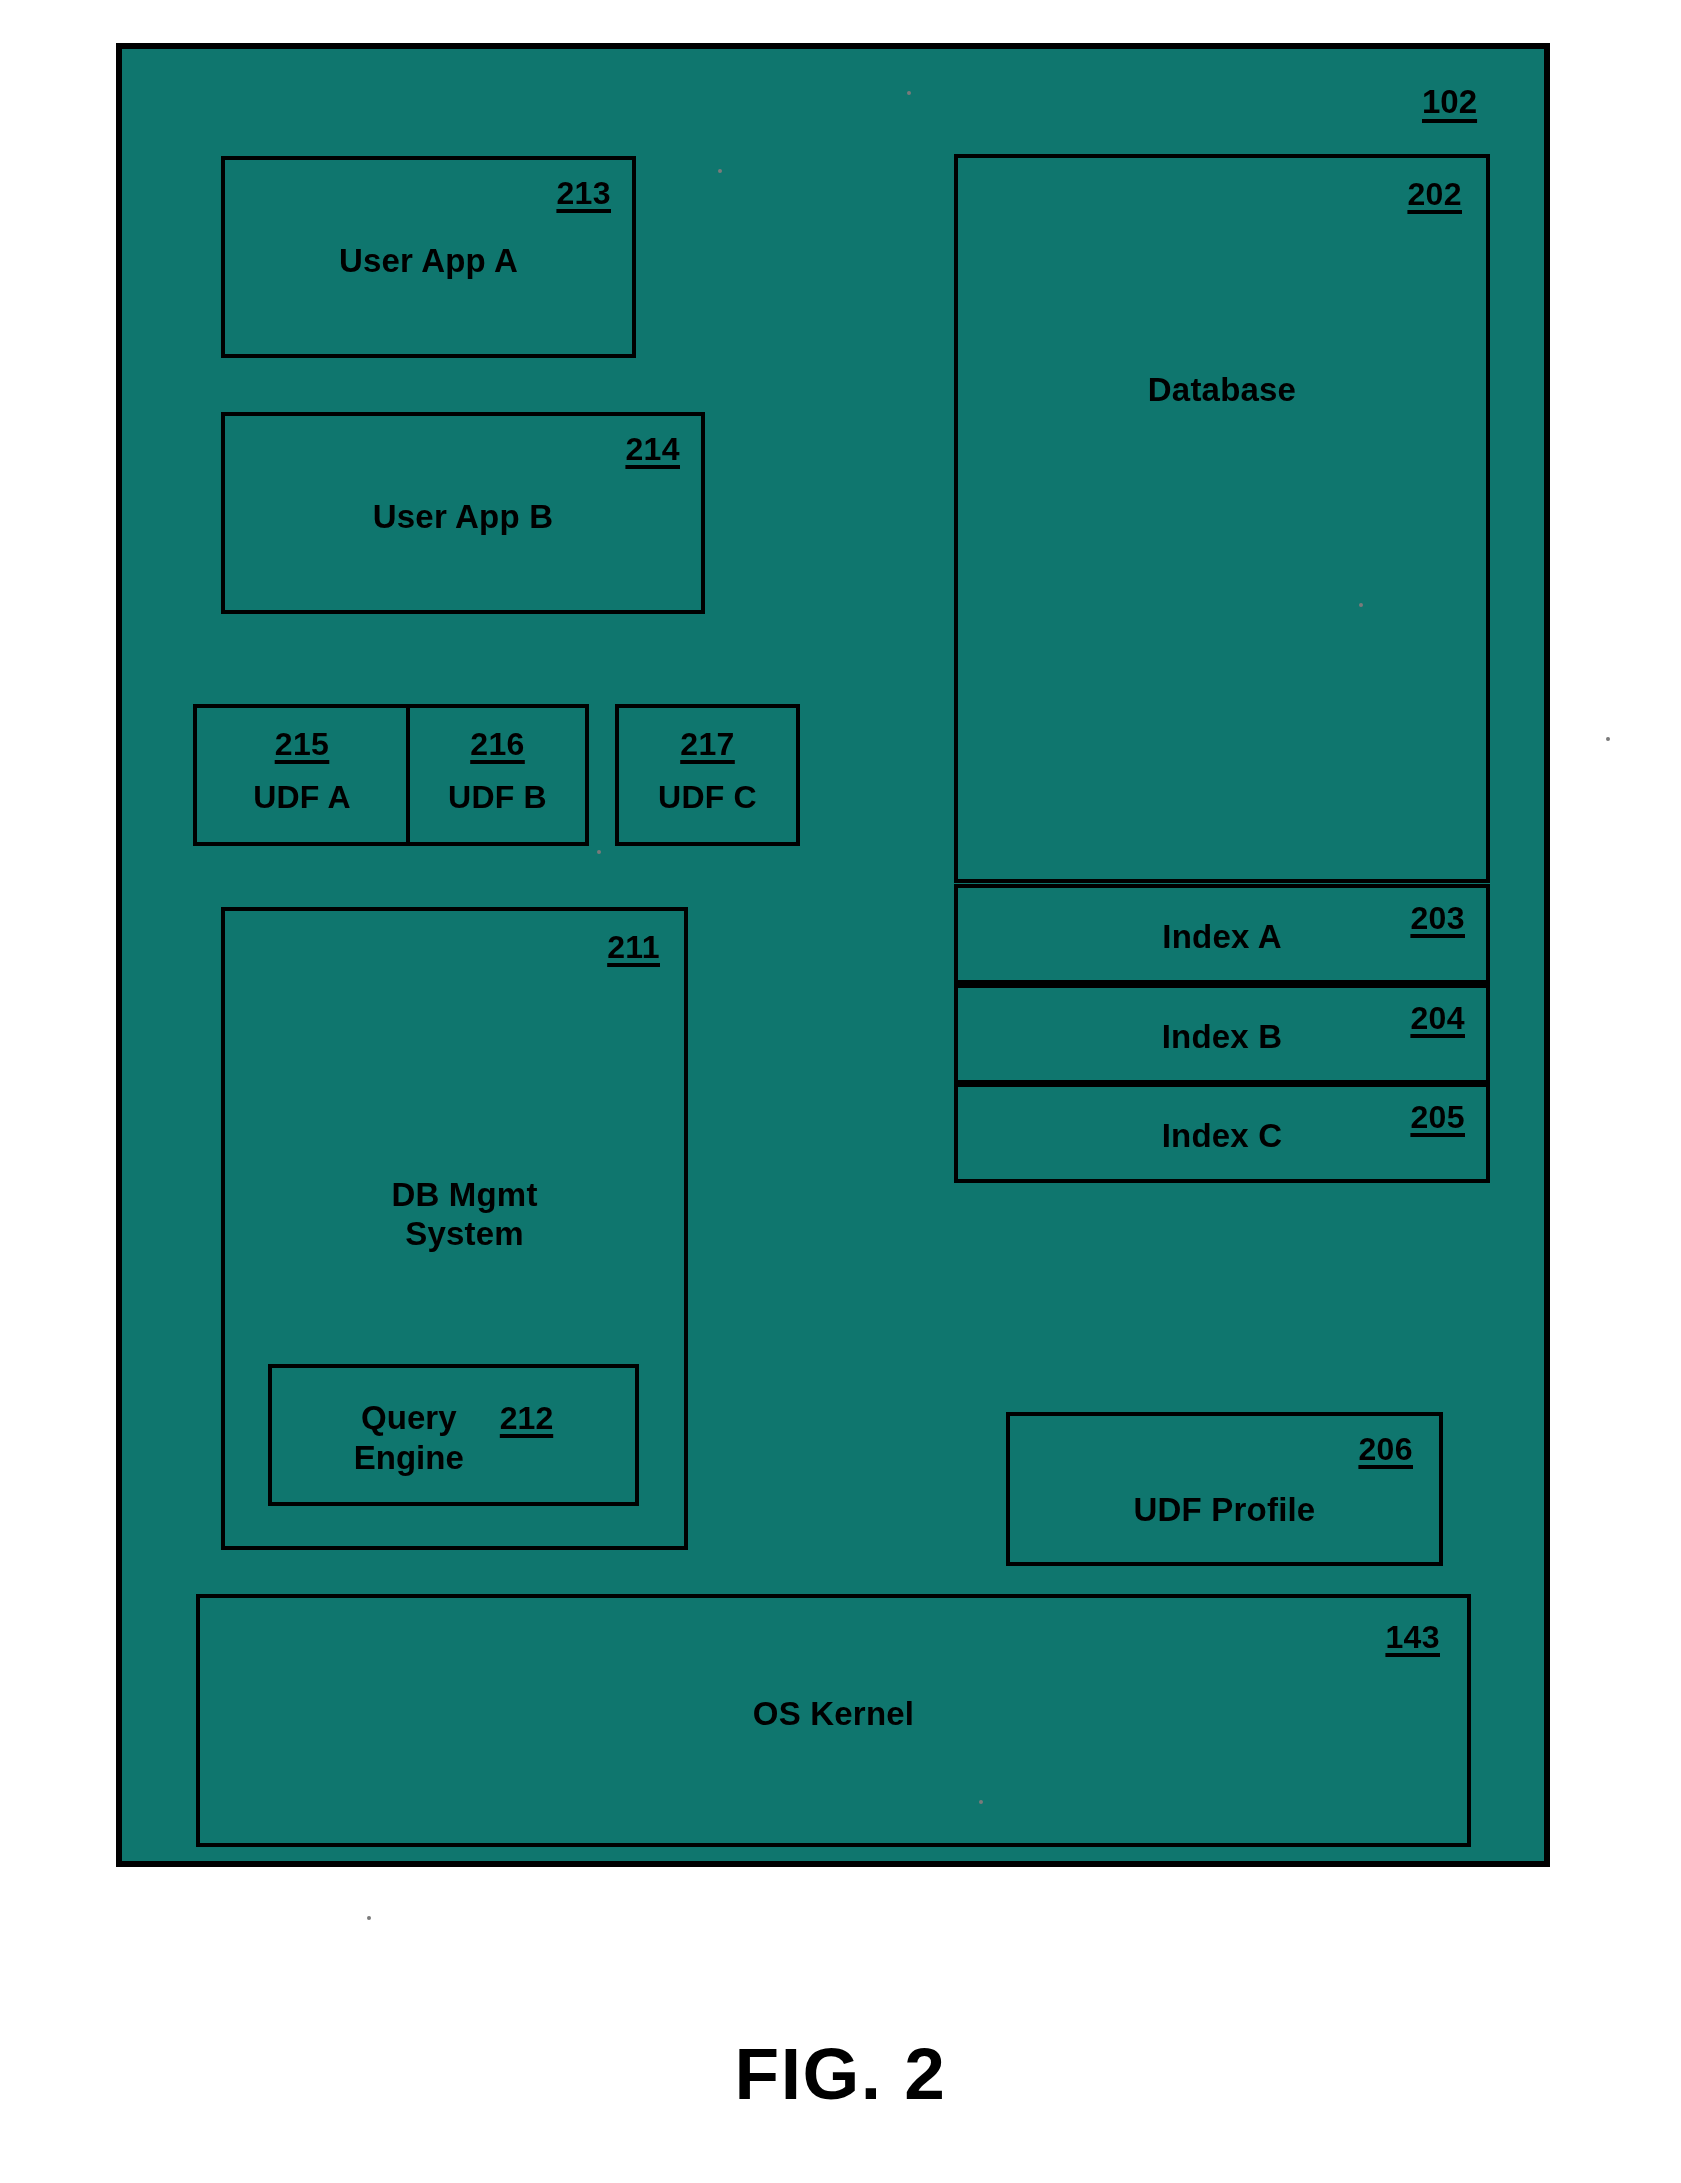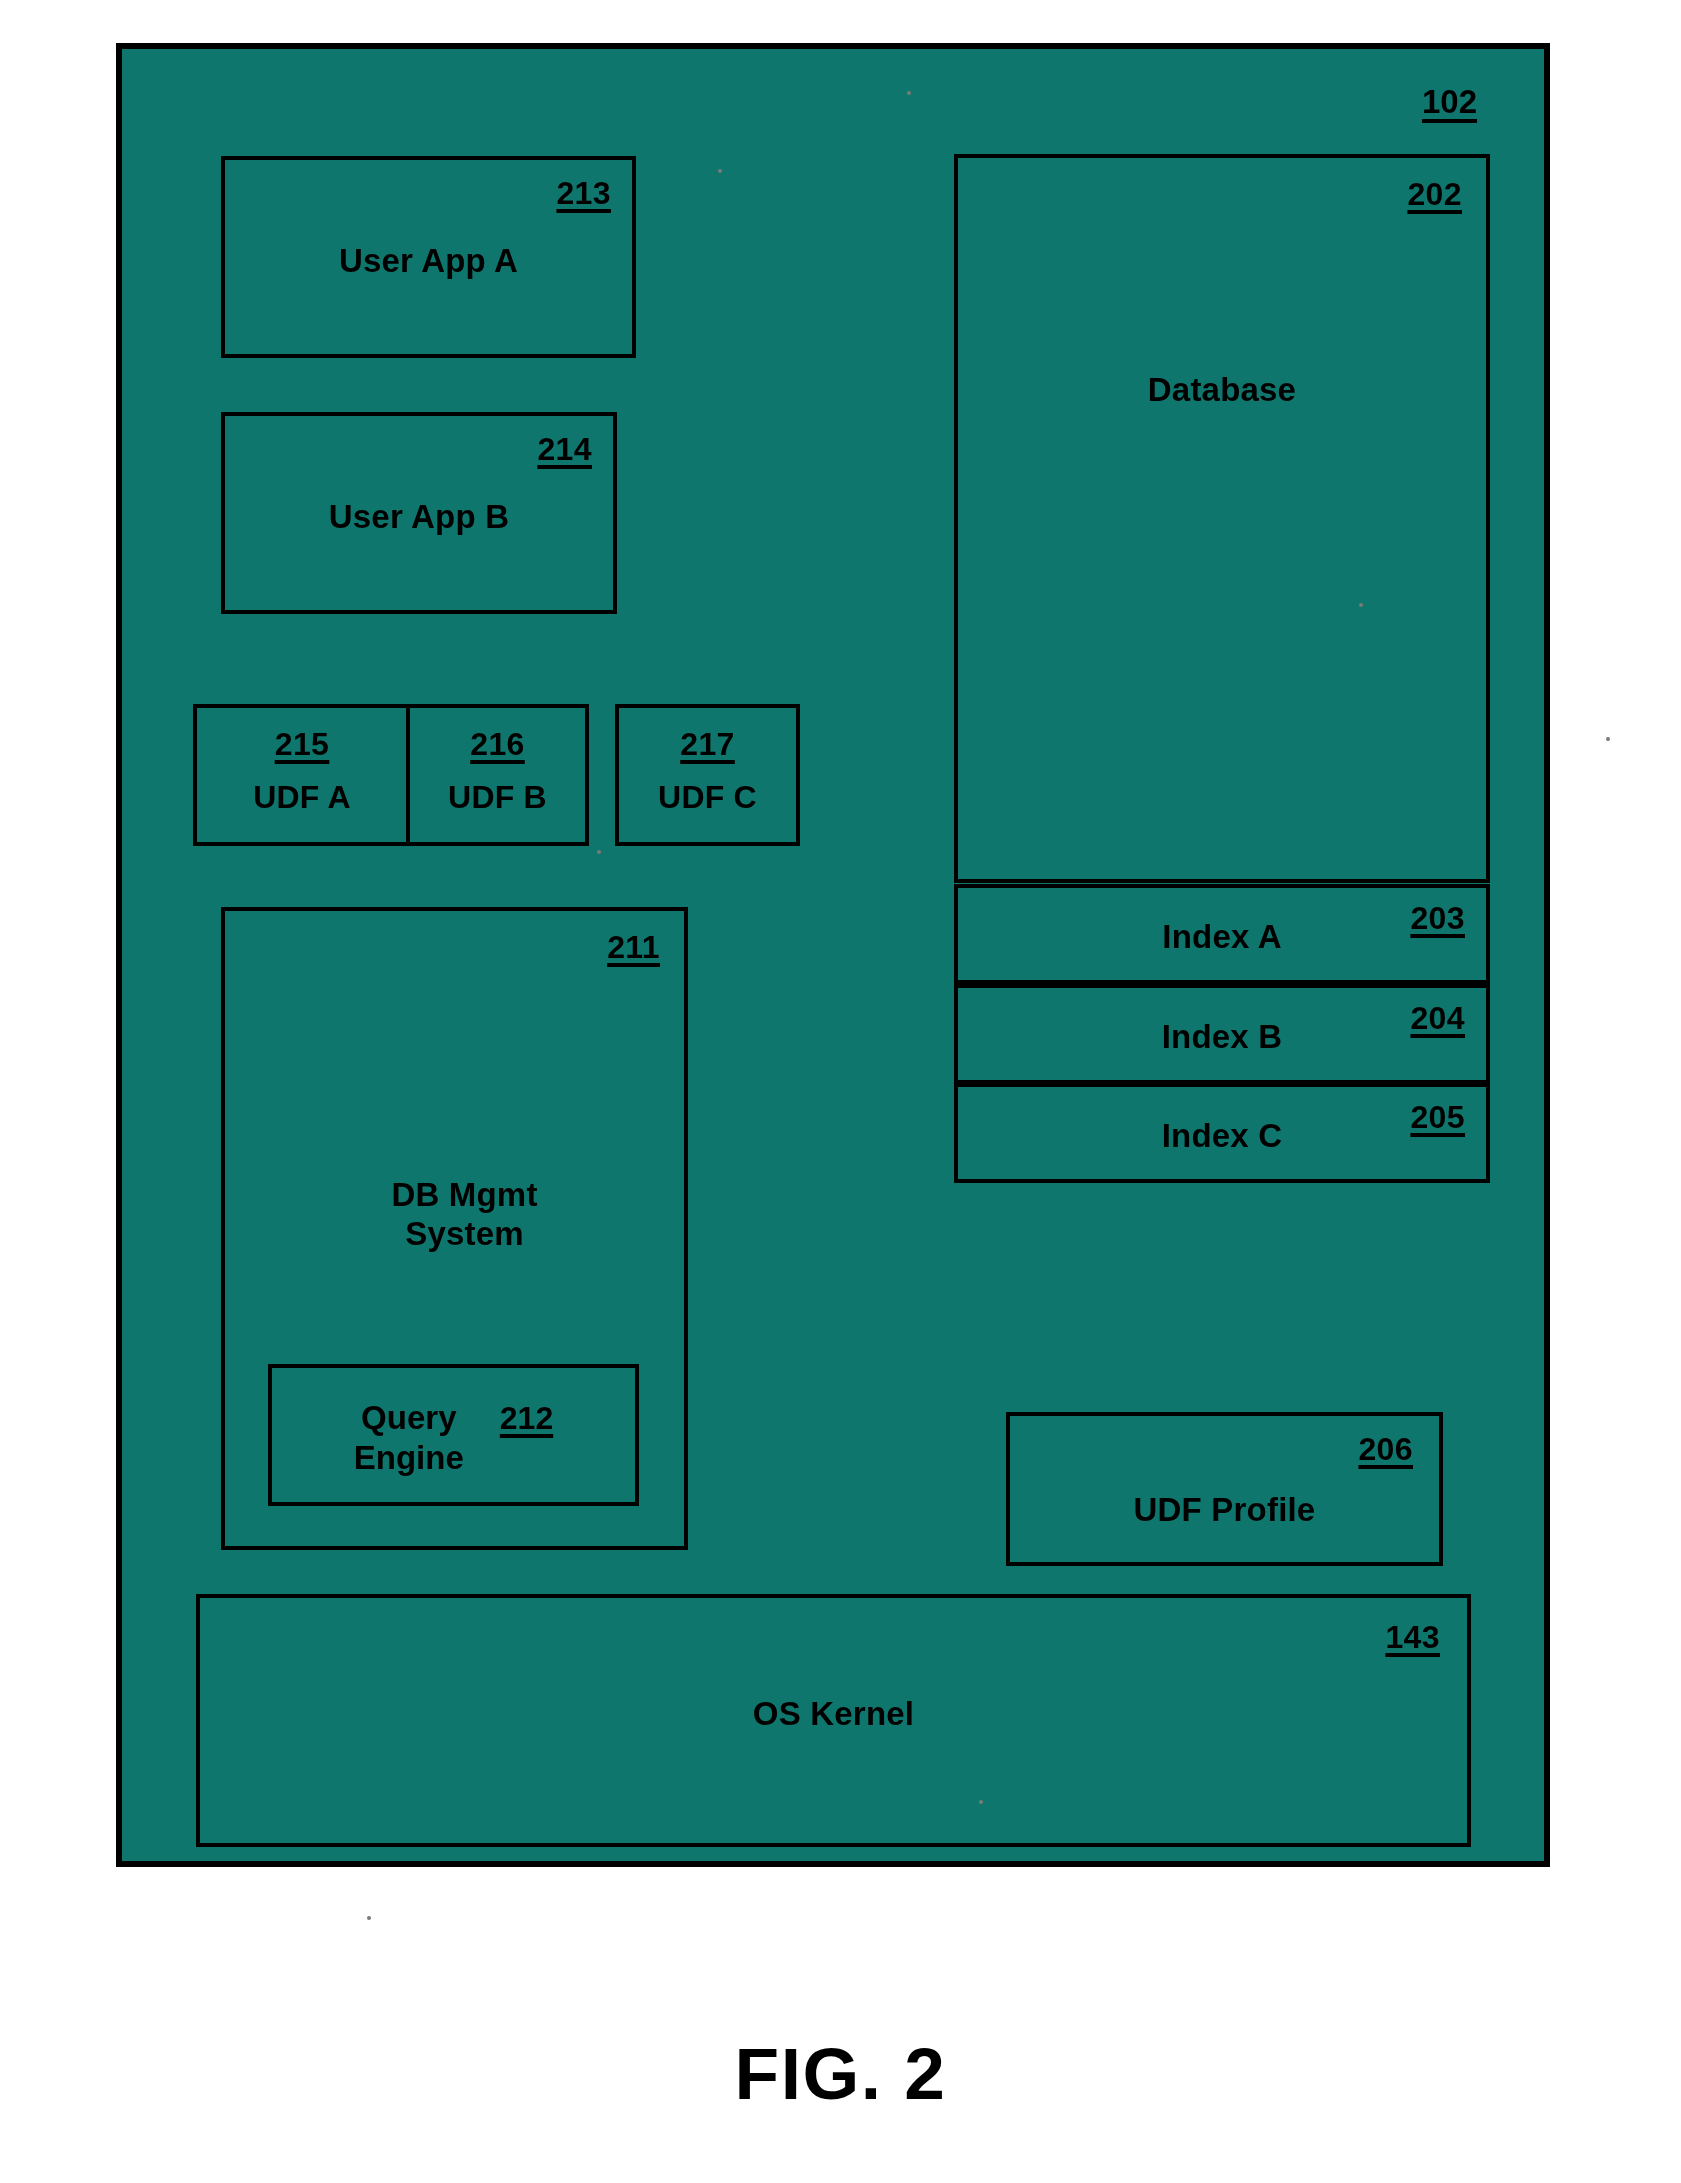--- a/index.html
+++ b/index.html
@@ -60,21 +60,21 @@
     white-space: pre-line;
   }
 
   
   #outer-frame        { left:116px;  top:43px;   width:1434px; height:1824px; }
 
   #user-app-a         { left:221px;  top:156px;  width:415px;  height:202px; }
   #user-app-a .ref    { right:21px;  top:16.7px; }
   #user-app-a .label  { top:82px; }
 
-  #user-app-b         { left:221px;  top:412px;  width:396px;  height:202px; }
+  #user-app-b         { left:221px;  top:412px;  width:484px;  height:202px; }
   #user-app-b .ref    { right:21px;  top:16.7px; }
   #user-app-b .label  { top:82px; }
 
   #udf-a              { left:193px;  top:704px;  width:218px;  height:142px; }
   #udf-b              { left:406px;  top:704px;  width:183px;  height:142px; }
   #udf-c              { left:615px;  top:704px;  width:185px;  height:142px; }
   .udf .ref           { left:0; right:0; text-align:center; top:20px; }
   .udf .label         { top:71px; font-size:32px; }
 
   #dbms               { left:221px;  top:907px; width:467px;  height:643px; }

